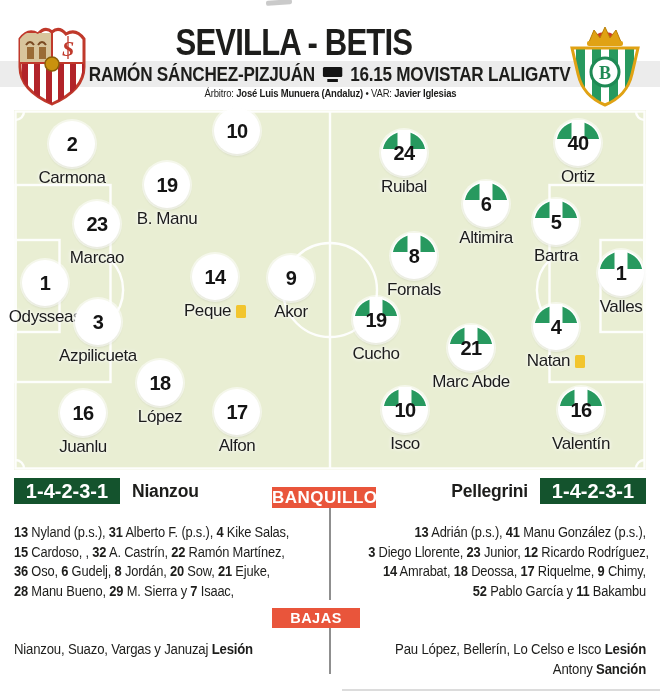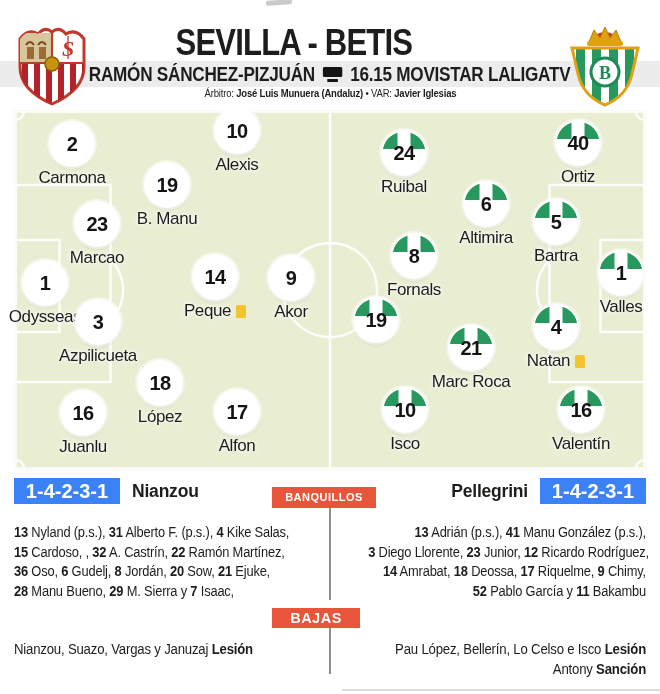--- a/index.html
+++ b/index.html
@@ -34,29 +34,29 @@
   .pcircle{position:relative;width:46px;height:46px;margin:0 auto;border-radius:50%;background:#fff;
            box-shadow:0 0 0 2px rgba(255,255,255,.55),0 2px 3px rgba(0,0,0,.12);}
   .pcircle svg{position:absolute;left:0;top:0;}
   .pnum{position:absolute;left:0;top:0;width:100%;height:100%;line-height:46px;text-align:center;
         font-size:20px;font-weight:800;letter-spacing:-.5px;color:#141414;z-index:2;}
   .pname{margin-top:1px;font-size:17px;letter-spacing:-.4px;color:#1c1c1c;white-space:nowrap;
          text-shadow:0 0 3px rgba(255,255,255,.95),0 0 5px rgba(255,255,255,.9);}
   .yc{display:inline-block;width:10px;height:13px;background:#f2c52e;border-radius:1.5px;margin-left:5px;vertical-align:-2px;}
 
   
-  .fbox{top:478px;height:26px;line-height:26px;background:#3b82f6;color:#fff;text-align:center;
+  .fbox{top:478px;height:26px;line-height:26px;background:#14532d;color:#fff;text-align:center;
         font-size:20px;font-weight:800;letter-spacing:0;width:106px;}
   #fbox-home{left:14px;} #fbox-away{right:14px;}
   .coach{top:481px;font-size:17.5px;font-weight:800;letter-spacing:-.2px;}
   #coach-home{left:132px;} #coach-away{right:132px;text-align:right;}
 
   
   .redlabel{background:#e9553b;color:#fff;text-align:center;font-weight:800;letter-spacing:.5px;}
-  #banquillos-label{left:272px;top:487px;width:104px;height:21px;line-height:21px;font-size:11px;}
+  #banquillos-label{left:272px;top:487px;width:104px;height:21px;line-height:21px;font-size:17px;}
   #bajas-label{left:272px;top:608px;width:88px;height:20px;line-height:20px;font-size:14.5px;}
   .vline{width:1.5px;background:#8f8f8f;left:329px;}
   #divider-bench{top:508px;height:92px;}
   #divider-bajas{top:628px;height:46px;}
 
   
   .col{font-size:14px;line-height:19.5px;letter-spacing:-.2px;white-space:nowrap;}
   .col .tline{white-space:nowrap;}
   #bench-home{left:14px;top:523px;width:302px;transform:scaleX(.92);transform-origin:left top;text-align:left;}
   #bench-away{left:344px;top:523px;width:302px;transform:scaleX(.92);transform-origin:right top;text-align:right;}
@@ -206,21 +206,20 @@
       <div class="player home" style="left: 100px; top: 360px;">
         <div class="pcircle">
           <span class="pnum">18</span>
         </div>
         <div class="pname">López</div>
       </div>
       <div class="player home" style="left: 177px; top: 108px;">
         <div class="pcircle">
           <span class="pnum">10</span>
         </div>
-        <div class="pname">Alexis</div>
       </div>
       <div class="player home" style="left: 155px; top: 254px;">
         <div class="pcircle">
           <span class="pnum">14</span>
         </div>
         <div class="pname">Peque<span class="yc"></span></div>
       </div>
       <div class="player home" style="left: 177px; top: 389px;">
         <div class="pcircle">
           <span class="pnum">17</span>
@@ -314,30 +313,31 @@
         <div class="pname">Fornals</div>
       </div>
       <div class="player away" style="left: 316px; top: 297px;">
         <div class="pcircle">
           <svg width="46" height="46" viewBox="0 0 46 46">
             <path d="M1.9 19 A21.5 21.5 0 0 1 44.1 19 Z" fill="#27995f"></path>
             <rect x="16.5" y="0" width="13" height="23" fill="#ffffff"></rect>
           </svg>
           <span class="pnum">19</span>
         </div>
+        <div class="pname">Cucho</div>
       </div>
       <div class="player away" style="left: 411px; top: 325px;">
         <div class="pcircle">
           <svg width="46" height="46" viewBox="0 0 46 46">
             <path d="M1.9 19 A21.5 21.5 0 0 1 44.1 19 Z" fill="#27995f"></path>
             <rect x="16.5" y="0" width="13" height="23" fill="#ffffff"></rect>
           </svg>
           <span class="pnum">21</span>
         </div>
-        <div class="pname">Marc Roca</div>
+        <div class="pname">Marc Abde</div>
       </div>
       <div class="player away" style="left: 345px; top: 387px;">
         <div class="pcircle">
           <svg width="46" height="46" viewBox="0 0 46 46">
             <path d="M1.9 19 A21.5 21.5 0 0 1 44.1 19 Z" fill="#27995f"></path>
             <rect x="16.5" y="0" width="13" height="23" fill="#ffffff"></rect>
           </svg>
           <span class="pnum">10</span>
         </div>
         <div class="pname">Isco</div>

